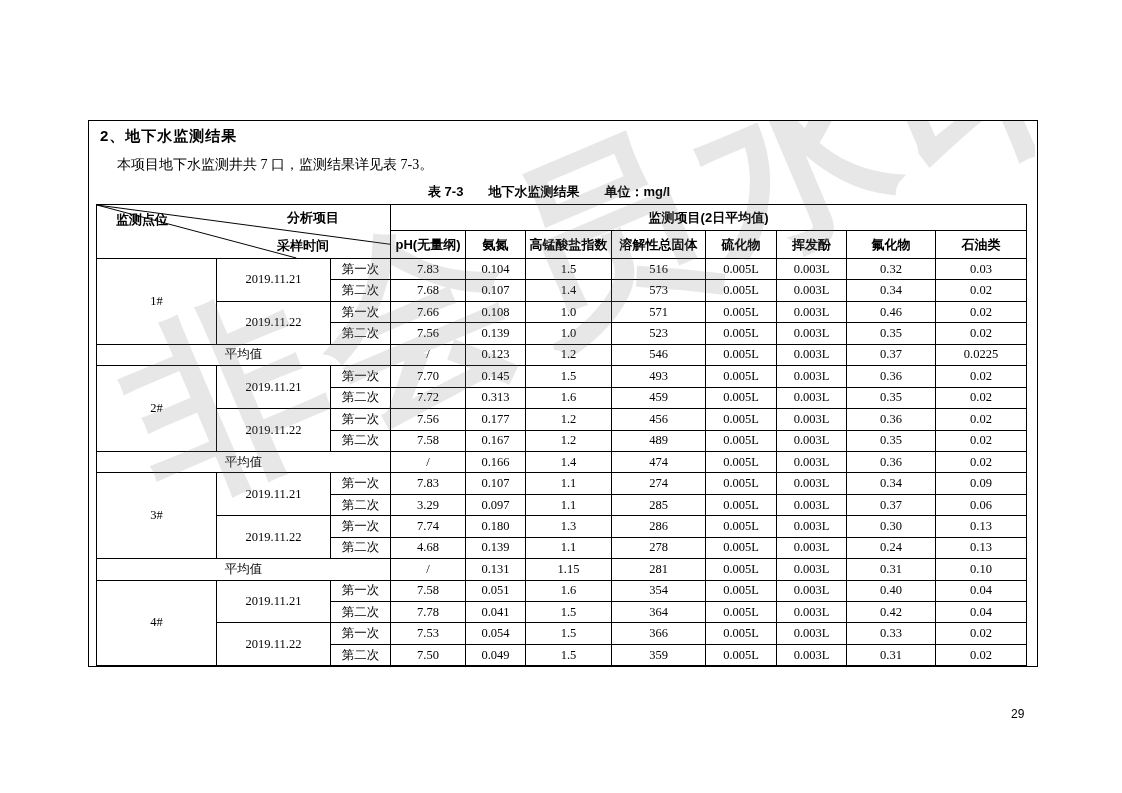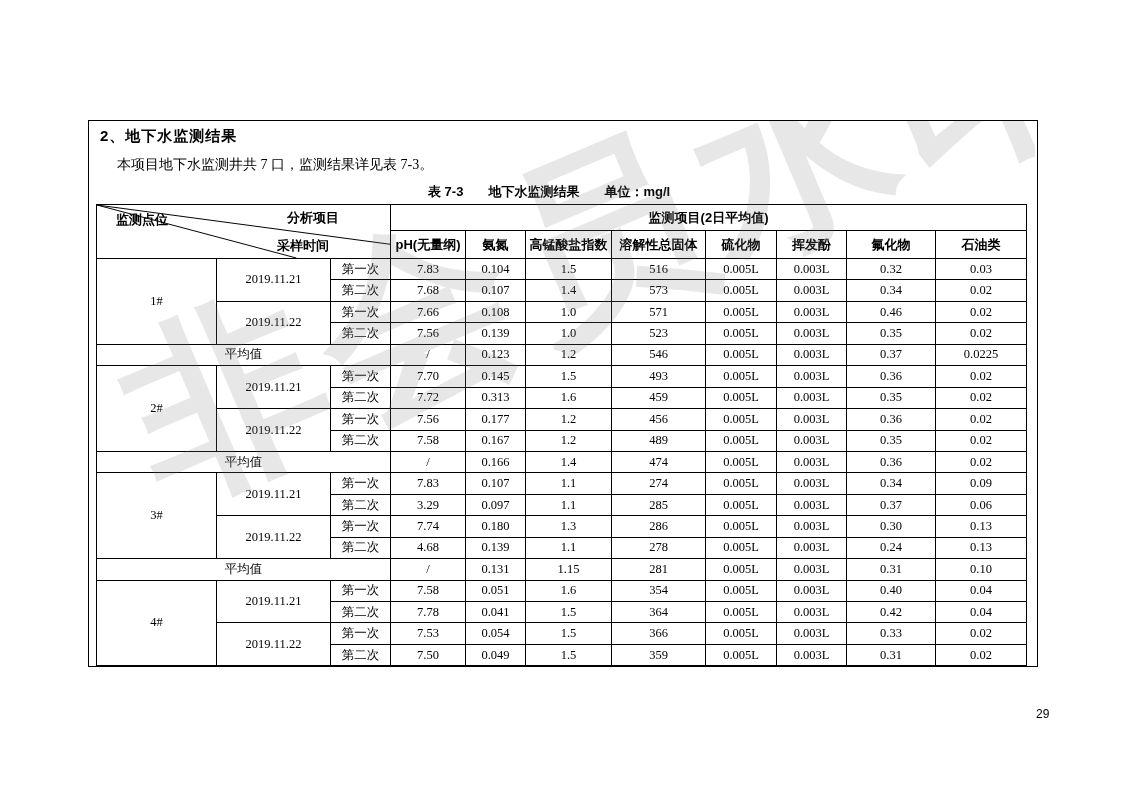--- a/index.html
+++ b/index.html
@@ -46,21 +46,21 @@
   .wm-clip{
     position:absolute;left:89px;top:121px;width:946px;height:543px;
     overflow:hidden;pointer-events:none;z-index:4;
   }
   .wm{
     position:absolute;left:10px;top:225px;font-size:195px;font-weight:bold;
     white-space:nowrap;color:rgba(120,120,120,0.18);letter-spacing:10px;
     transform:rotate(-23deg);transform-origin:left top;line-height:1;
   }
   .page-number{
-    position:absolute;left:1036px;top:707px;font-size:12px;z-index:2;
+    position:absolute;left:1011px;top:707px;font-size:12px;z-index:2;
   }
 </style>
 </head>
 <body>
 
 <div class="page-border"></div>
 
 <div class="heading">2、地下水监测结果</div>
 
 <div class="intro">本项目地下水监测井共 7 口，监测结果详见表 7-3。</div>

